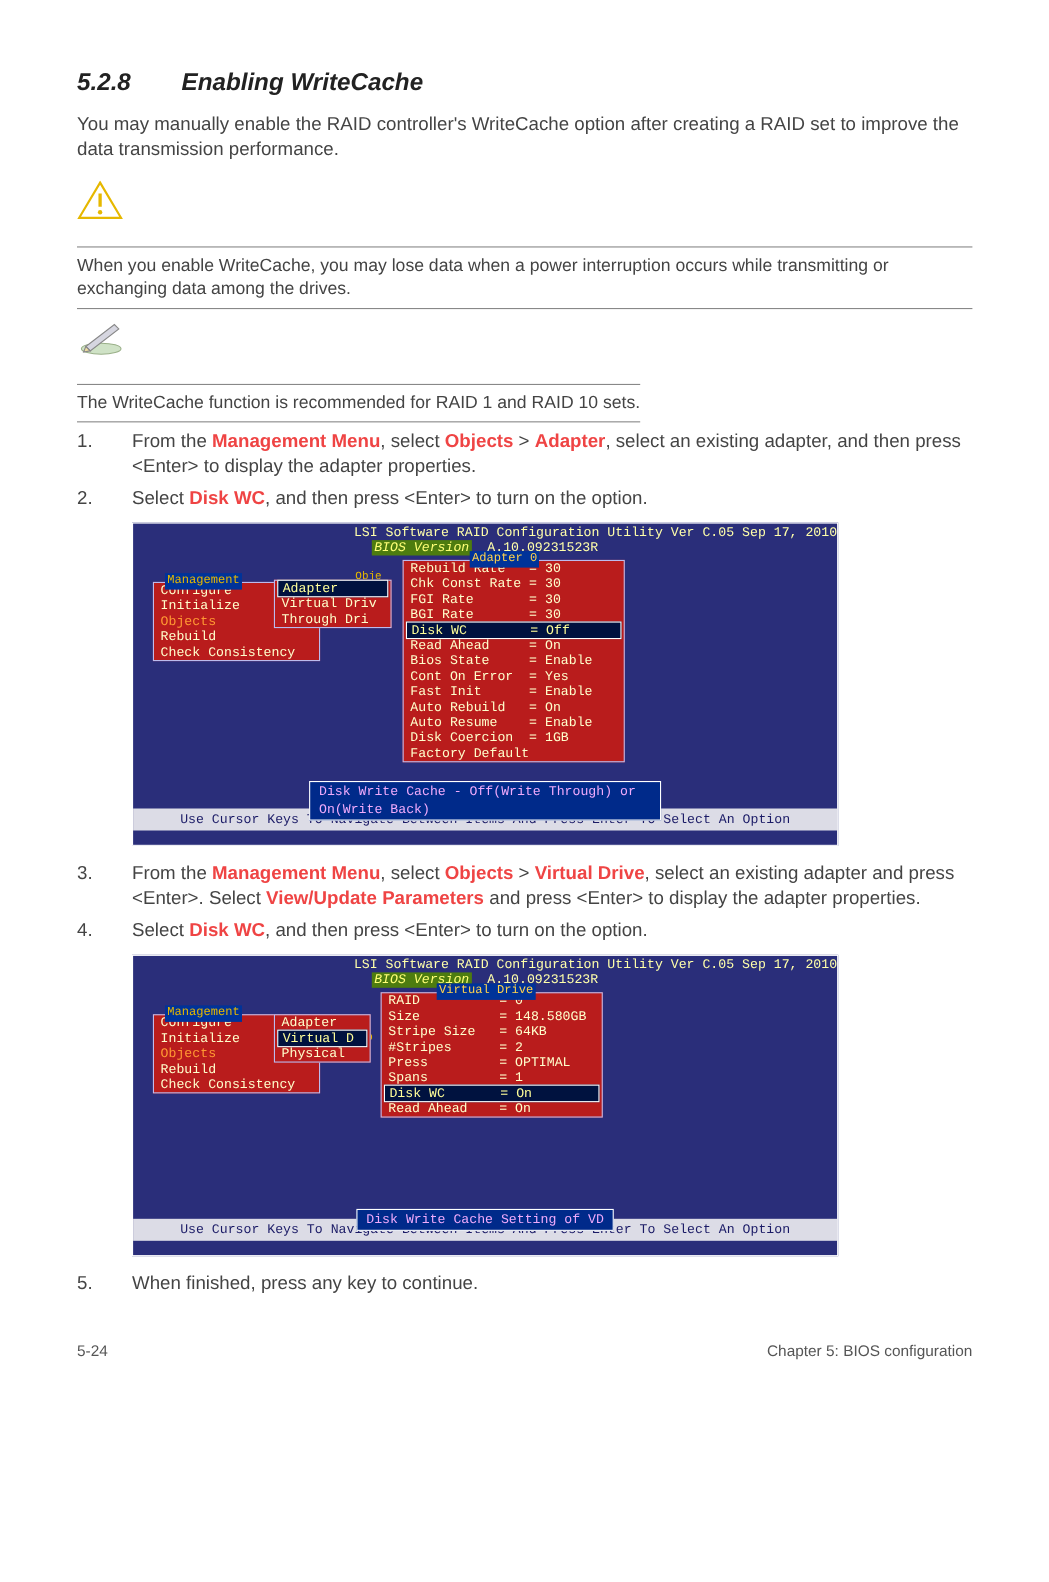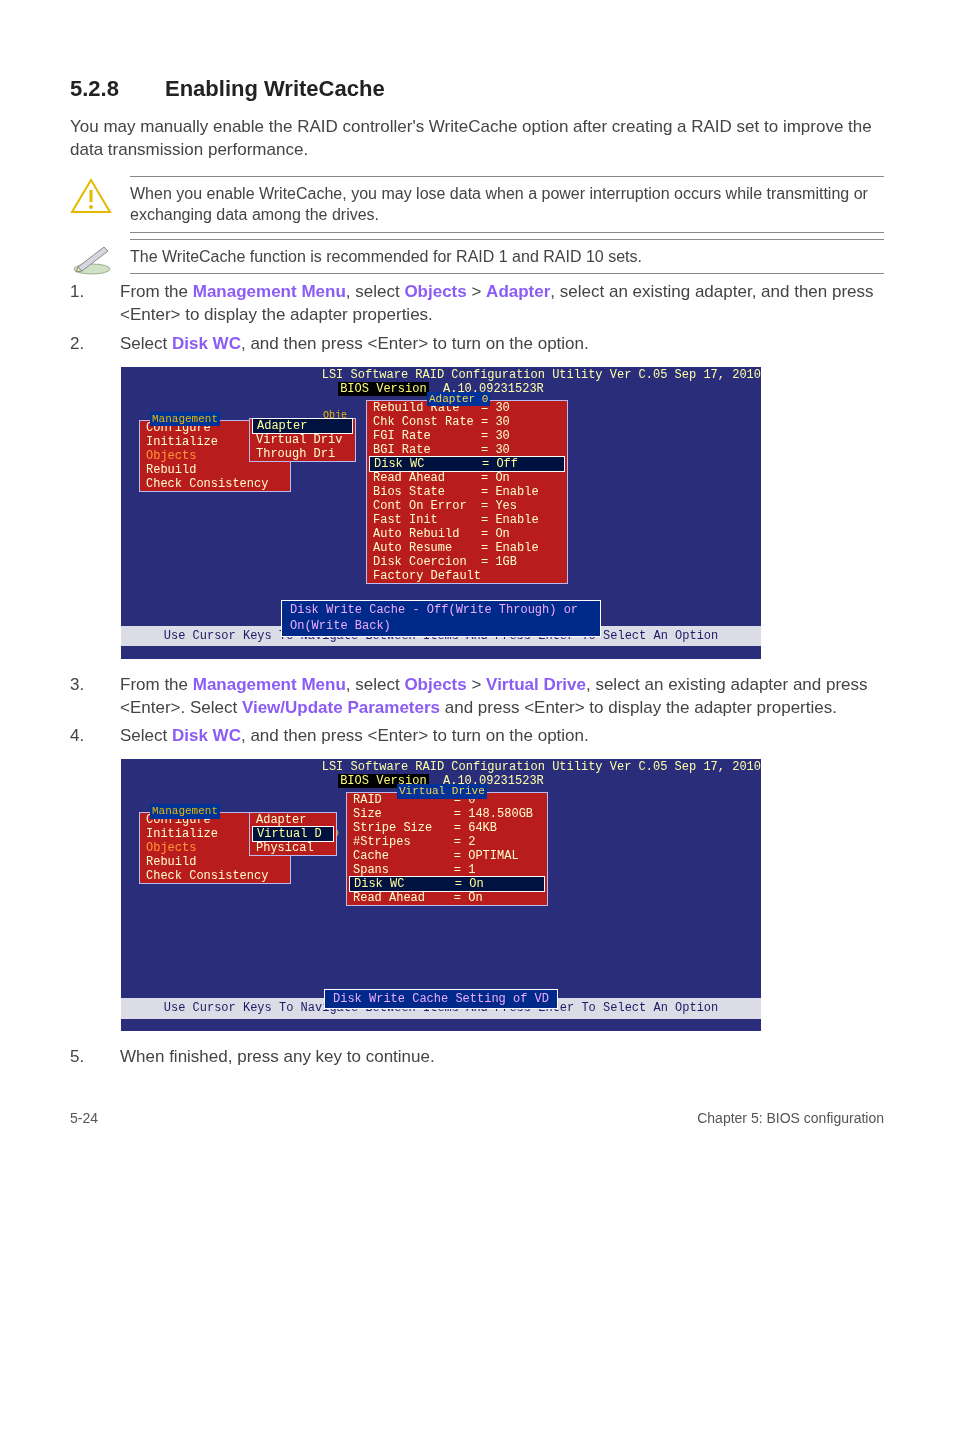--- a/index.html
+++ b/index.html
@@ -14,35 +14,37 @@
   .page {
     width: 954px;
     margin: 0 auto;
     box-sizing: border-box;
     padding: 60px 70px 20px 70px;
   }
   h2 {
     font-size: 22px;
     font-weight: bold;
     color: #222222;
-    margin: 14px 0 12px 0;
+    margin: 0 0 12px 0;
+    font-style: italic;
   }
   h2 .secnum {
     display: inline-block;
     width: 95px;
   }
   p.intro {
     font-size: 17px;
     color: #444444;
     margin: 0 0 14px 0;
   }
   .note-block {
     display: flex;
     align-items: flex-start;
     margin: 6px 0 4px 0;
+    flex-direction: column;
   }
   .icon-col {
     width: 60px;
     flex: 0 0 60px;
     padding-top: 2px;
   }
   .note-text-col {
     flex: 1;
     border-top: 1px solid #888;
     border-bottom: 1px solid #888;
@@ -66,21 +68,21 @@
     font-size: 17px;
     color: #444;
   }
   ol.steps > li .num {
     width: 50px;
     flex: 0 0 50px;
   }
   ol.steps > li .body {
     flex: 1;
   }
-  b { font-weight: bold; color: #8b5cf6; }
+  b { font-weight: bold; color: #ef4444; }
 
   
   .bios {
     margin: 10px 0 14px 50px;
     width: 640px;
     font-family: "Courier New", Courier, monospace;
     font-size: 12px;
     color: #ffff66;
     background: #2a2e7a;
     border: 1px solid #ffffff;
@@ -91,23 +93,24 @@
     color: #ffffaa;
     padding: 1px 0 0 0;
     line-height: 14px;
   }
   .bios .biosver {
     text-align: center;
     color: #ffffaa;
     line-height: 14px;
   }
   .bios .biosver .lbl {
-    background: #000000;
+    background: #4d7c0f;
     color: #ffff77;
     padding: 0 2px;
+    font-style: italic;
   }
   .bios .main-area {
     position: relative;
     height: 230px;
   }
   .bios.short .main-area { height: 230px; }
   .bios .panel {
     position: absolute;
     border: 1px solid #bbbbee;
     background: #b91c1c;
@@ -301,21 +304,21 @@
         <div class="row">Adapter</div>
         <div class="row hilite">Virtual D</div>
         <div class="row">Physical</div>
       </div>
       <div class="panel p-vd" style="top:4px; left:225px; width:200px;">
         <span class="hdr" style="color:#ffd24d; left:50px;">Virtual Drive</span>
         <div class="row">RAID          = 0</div>
         <div class="row">Size          = 148.580GB</div>
         <div class="row">Stripe Size   = 64KB</div>
         <div class="row">#Stripes      = 2</div>
-        <div class="row">Cache         = OPTIMAL</div>
+        <div class="row">Press         = OPTIMAL</div>
         <div class="row">Spans         = 1</div>
         <div class="row hilite">Disk WC       = On</div>
         <div class="row">Read Ahead    = On</div>
       </div>
     </div>
     <div class="status">Disk Write Cache Setting of VD</div>
     <div class="help">Use Cursor Keys To Navigate Between Items And Press Enter To Select An Option</div>
   </div>
 
   <ol class="steps">

